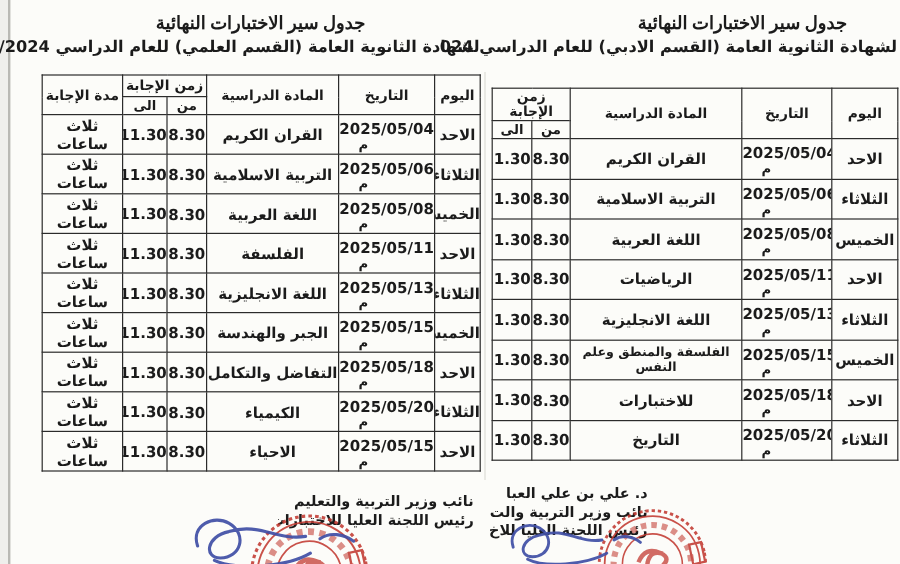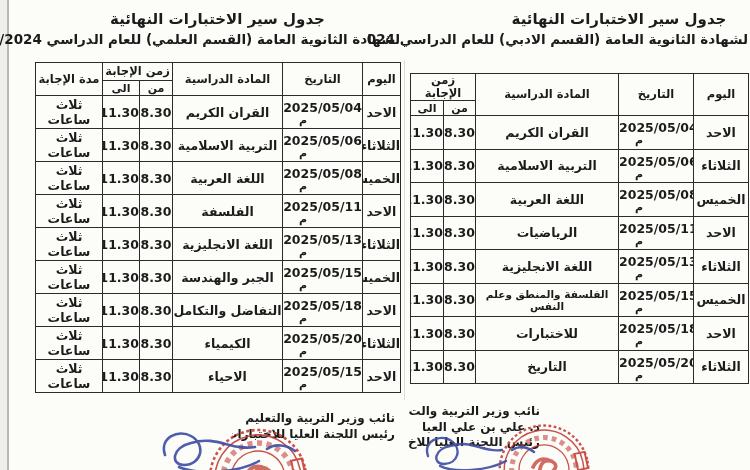--- a/index.html
+++ b/index.html
@@ -4,21 +4,21 @@
 <style>
   html,body{margin:0;padding:0;background:#ffffff;}
   .page{
     position:relative;width:750px;height:470px;overflow:hidden;
     background:#fcfcf9;font-family:"DejaVu Sans",sans-serif;color:#1b1b1b;direction:rtl;
   }
   .scan-strip{position:absolute;left:0;top:0;width:7px;height:470px;background:#efefec;}
   .scan-line{position:absolute;left:7px;top:0;width:2px;height:470px;background:#b9b9b4;}
   .page-divider{position:absolute;left:404px;top:60px;width:1px;height:340px;background:#dddcd6;}
 
-  .title1{position:absolute;text-align:center;font-weight:700;font-size:15px;white-space:nowrap;}
+  .title1{position:absolute;text-align:center;font-weight:700;font-size:15px;white-space:nowrap;font-family:Liberation Serif, serif;}
   .title2{position:absolute;text-align:center;font-weight:700;font-size:13.5px;white-space:nowrap;}
 
   table.exam{border-collapse:collapse;table-layout:fixed;position:absolute;background:transparent;}
   table.exam th,table.exam td{border:1.4px solid #2b2b2b;padding:0;font-weight:700;overflow:hidden;}
   table.exam th{font-size:11.5px;line-height:13px;}
   table.exam td{font-size:12.5px;text-align:center;vertical-align:middle;}
   .cs{font-size:12px;}
   .cu{font-size:12px;}
   .ct .d{display:block;direction:ltr;unicode-bidi:isolate;text-align:center;line-height:14px;padding-top:3px;}
   .ct .m{display:block;text-align:left;padding-left:16px;font-size:11px;line-height:11px;}
@@ -273,22 +273,22 @@
       </tr>
     </tbody>
   </table>
 
   <div class="sig" style="left:232px;top:411px;width:163px;">
     <div>نائب وزير التربية والتعليم</div>
     <div>رئيس اللجنة العليا للاختبارات</div>
   </div>
 
   <div class="sig" style="left:380px;top:404px;width:160px;">
+    <div>د. علي بن علي العبا</div>
     <div>نائب وزير التربية والت</div>
-    <div>د. علي بن علي العبا</div>
     <div>رئيس اللجنة العليا للاخ</div>
   </div>
 
   <svg class="stamp" style="left:206px;top:424px;" width="104" height="104" viewBox="0 0 104 104">
     <g stroke="#c23a31" fill="none" opacity="0.88" transform="rotate(-12 52 54)">
       <circle cx="52" cy="54" r="48" stroke-width="2.6" stroke-dasharray="3 2.6"></circle>
       <circle cx="52" cy="54" r="43" stroke-width="1.6"></circle>
       <circle cx="52" cy="54" r="27" stroke-width="1.4"></circle>
       <circle cx="52" cy="54" r="35" stroke-width="5.5" stroke-dasharray="5 4.5" opacity="0.65"></circle>
       <path d="M40,50 q9,-13 21,-4 q10,7 -3,13 q-15,6 -10,-7 q5,-11 15,-5" stroke-width="4" opacity="0.85"></path>

